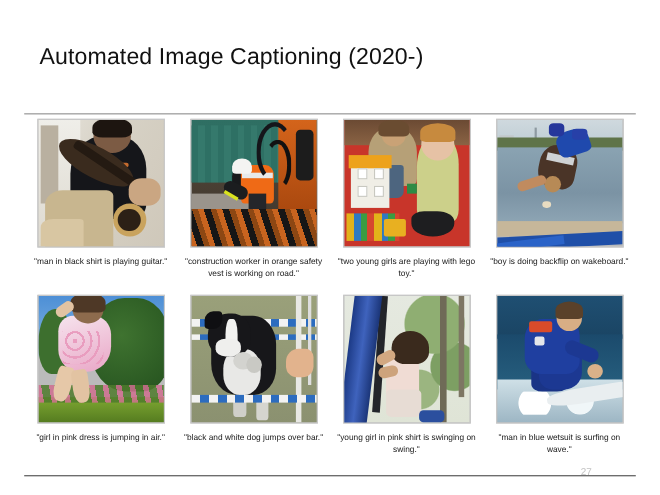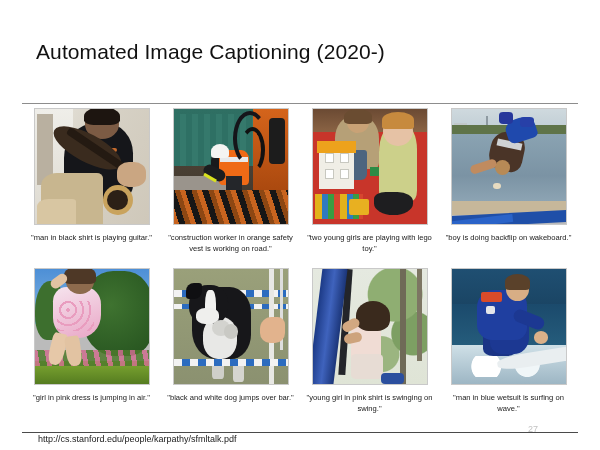--- a/index.html
+++ b/index.html
@@ -403,15 +403,14 @@
         </div>
         <div class="caption">"man in blue wetsuit is surfing on wave."</div>
       </div>
 
     </div>
 
   </div>
 
   <div class="page-number">27</div>
   <div class="bottom-rule"></div>
-  <div class="footer-url">http://cs.stanford.edu/people/karpathy/sfmltalk.pdf</div>
 
 </div>
 
 </body></html>

